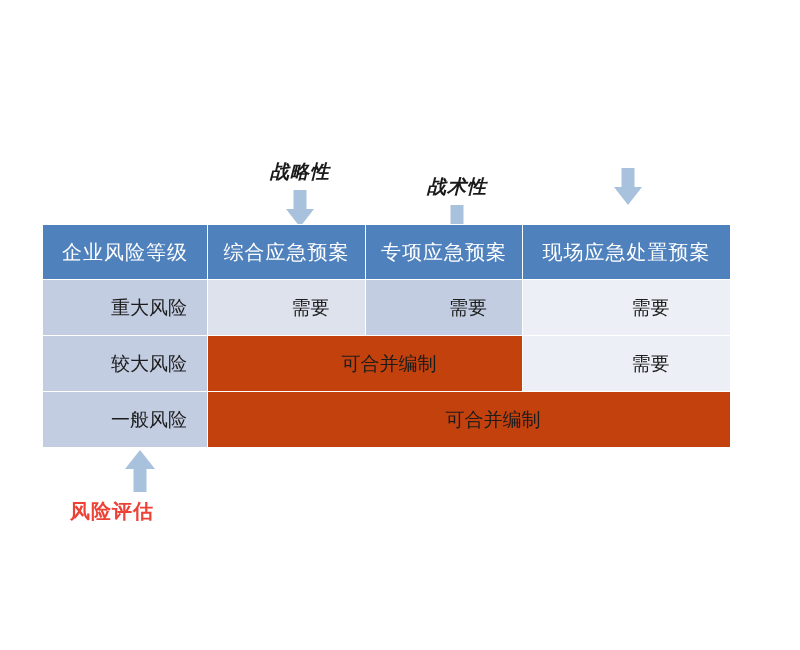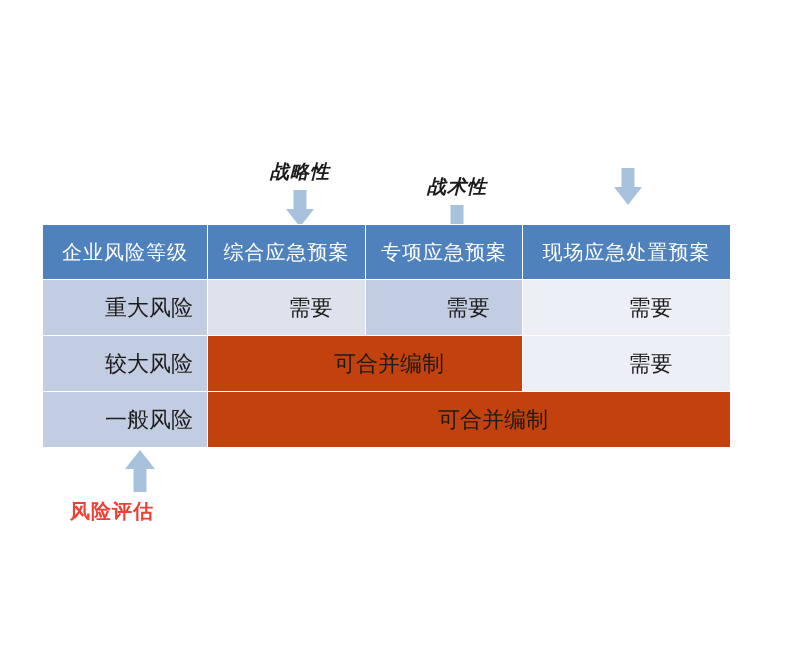--- a/index.html
+++ b/index.html
@@ -128,21 +128,21 @@
   #risk-table thead th {
     height: 54px;
     background: #4f81bd;
     color: #ffffff;
     font-size: 20px;
     letter-spacing: 1px;
     font-family: "DejaVu Sans", "Liberation Sans", sans-serif;
   }
   #risk-table tbody td {
     height: 55px;
-    font-size: 22px;
+    font-size: 19px;
     color: #1c1c1c;
     font-family: "DejaVu Sans", "Liberation Sans", sans-serif;
     padding-left: 48px;
   }
   
   .fill-head   { background: #4f81bd; }
   .fill-dark   { background: #c2cde1; }
   .fill-mid    { background: #dde2ec; }
   .fill-light  { background: #eceff5; }
   .fill-pale   { background: #c2410c; }

